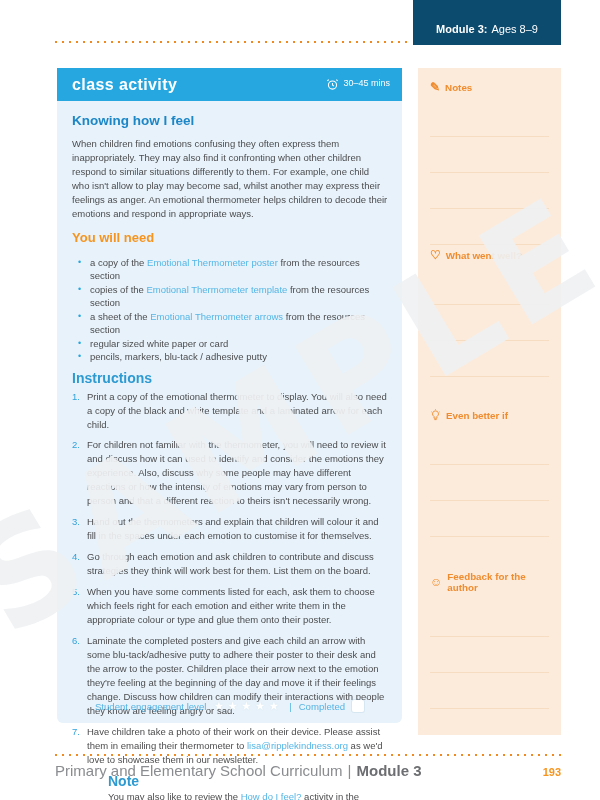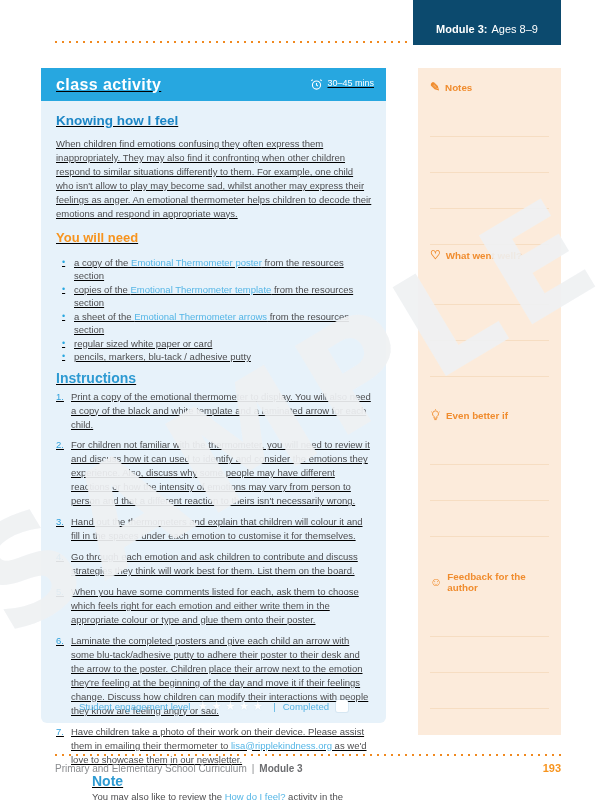--- a/index.html
+++ b/index.html
@@ -8,22 +8,22 @@
 
   
   .top-dotted { position:absolute; left:55px; top:41px; width:353px; height:2px;
     background:repeating-linear-gradient(to right,#f0891f 0 2px, transparent 2px 7px); }
   .module-badge { position:absolute; left:413px; top:0; width:148px; height:45px;
     background:#0c4a6e; color:#fff; font-size:11px; display:flex; align-items:center;
     justify-content:center; padding-top:12px; }
   .module-badge b { font-weight:bold; margin-right:4px; }
 
   
-  .card { position:absolute; left:41px; top:68px; width:345px; height:655px;
-    background:#e7f2fa; border-radius:0 0 6px 6px;text-decoration:underline; }
+  .card { position:absolute; left:57px; top:68px; width:345px; height:655px;
+    background:#e7f2fa; border-radius:0 0 6px 6px; }
   .card-header { height:33px; background:#27a7e0; display:flex; align-items:center;
     justify-content:space-between; padding:0 12px 0 15px; }
   .activity-type { color:#fff; font-size:16px; font-weight:bold; letter-spacing:.4px; }
   .duration { color:#fff; font-size:9px; display:flex; align-items:flex-start; gap:4px; }
   .card-body { padding:12px 14px 34px 15px; }
   .activity-title { color:#1c86c6; font-size:13.5px; font-weight:bold; margin-bottom:9px; }
   .body-text { color:#4d4d4f; font-size:9.5px; line-height:1.47; }
   .intro { margin-bottom:9px; }
   .sec-label-orange { color:#f7941e; font-size:13px; font-weight:bold; margin-bottom:11px; }
   .sec-label-blue { color:#2d9ad2; font-size:14px; font-weight:bold; margin:6px 0 4px; }
@@ -51,21 +51,21 @@
   .rule-lines { flex:1; margin-top:8px;
     background:repeating-linear-gradient(to bottom, transparent 0 35px, #f6ddc2 35px 36px); }
   .sec-notes { height:168px; } .sec-well { height:160px; } .sec-better { height:162px; }
   .sec-feedback { flex:1; }
 
   
   .bottom-dotted { position:absolute; left:55px; top:754px; width:506px; height:2px;
     background:repeating-linear-gradient(to right,#f0891f 0 2px, transparent 2px 7px); }
   .footer-row { position:absolute; left:55px; top:762px; width:506px; display:flex;
     justify-content:space-between; align-items:baseline; }
-  .footer-left { color:#8a8c8f; font-size:10px; }
+  .footer-left { color:#8a8c8f; font-size:15px; }
   .footer-left b { color:#6d6e71; }
   .footer-left .sep { margin:0 5px; }
   .page-num { color:#f7941e; font-size:11px; font-weight:bold; }
 
   
   .watermark { position:absolute; left:285px; top:415px; z-index:10; pointer-events:none;
     transform:translate(-50%,-50%) rotate(-31deg); font-size:142px; font-weight:bold;
     letter-spacing:10px; color:#eff1f3; opacity:.92; white-space:nowrap;
     font-family:"DejaVu Sans", sans-serif; }
 

